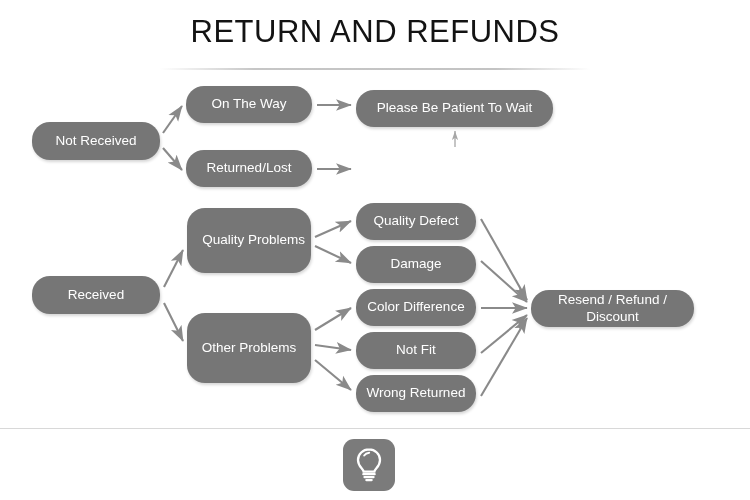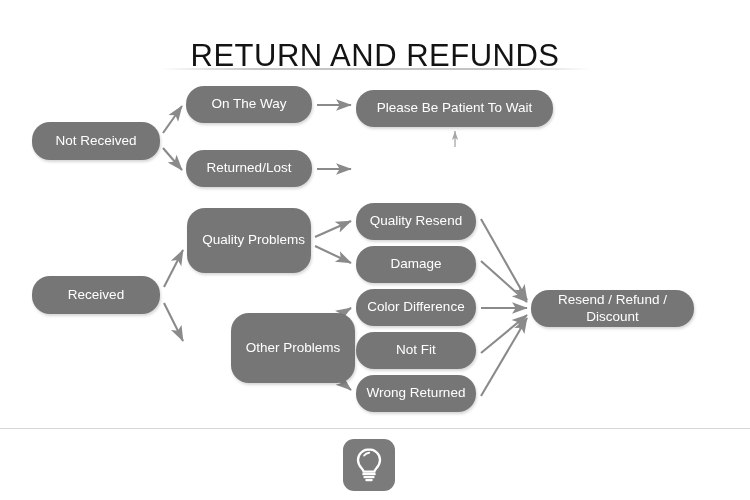--- a/index.html
+++ b/index.html
@@ -24,21 +24,20 @@
   #title {
     position: absolute;
     top: 14px;
     left: 0;
     width: 750px;
     text-align: center;
     font-size: 31px;
     letter-spacing: 0.5px;
     color: #131313;
     font-family: "Liberation Sans", sans-serif;
-    margin-top: 24px;
   }
   #title-divider {
     position: absolute;
     top: 68px;
     left: 160px;
     width: 430px;
     height: 2px;
     background: linear-gradient(to right,
         rgba(210,210,210,0) 0%,
         rgba(198,198,198,1) 22%,
@@ -171,25 +170,25 @@
     </div>
     <div class="node" style="left:356px; top:90px; width:197px; height:37px;">
       <span>Please Be Patient To Wait</span>
     </div>
     <div class="node" style="left:32px; top:276px; width:128px; height:38px;">
       <span>Received</span>
     </div>
     <div class="node" style="left:187px; top:208px; width:124px; height:65px;justify-content:flex-end;">
       <span>Quality Problems</span>
     </div>
-    <div class="node" style="left:187px; top:313px; width:124px; height:70px;margin-left:44px;">
+    <div class="node" style="left:187px; top:313px; width:124px; height:70px;">
       <span>Other Problems</span>
     </div>
     <div class="node" style="left:356px; top:203px; width:120px; height:37px;">
-      <span>Quality Resend</span>
+      <span>Quality Defect</span>
     </div>
     <div class="node" style="left:356px; top:246px; width:120px; height:37px;">
       <span>Damage</span>
     </div>
     <div class="node" style="left:356px; top:289px; width:120px; height:37px;">
       <span>Color Difference</span>
     </div>
     <div class="node" style="left:356px; top:332px; width:120px; height:37px;">
       <span>Not Fit</span>
     </div>

